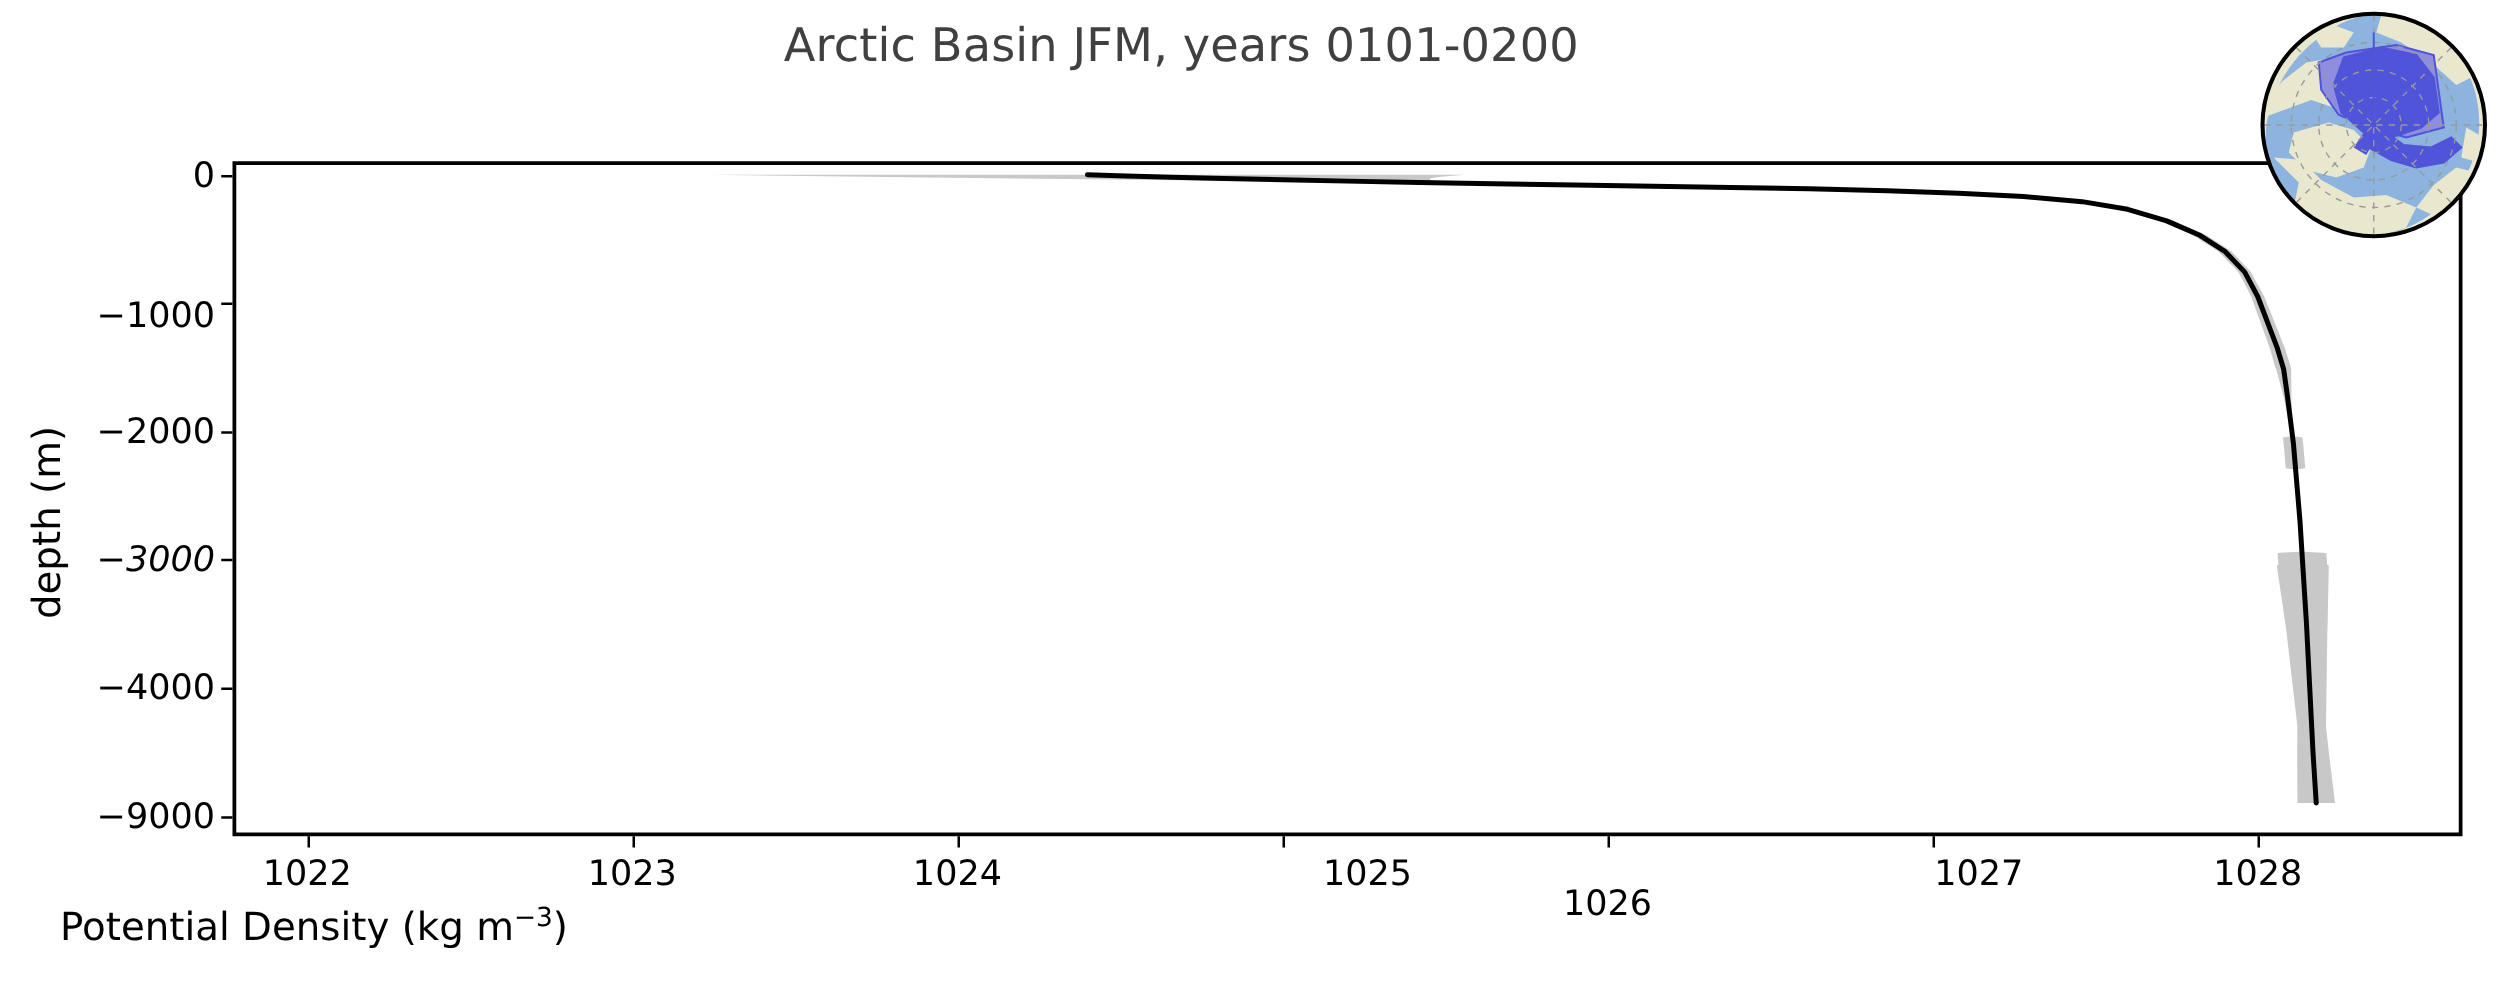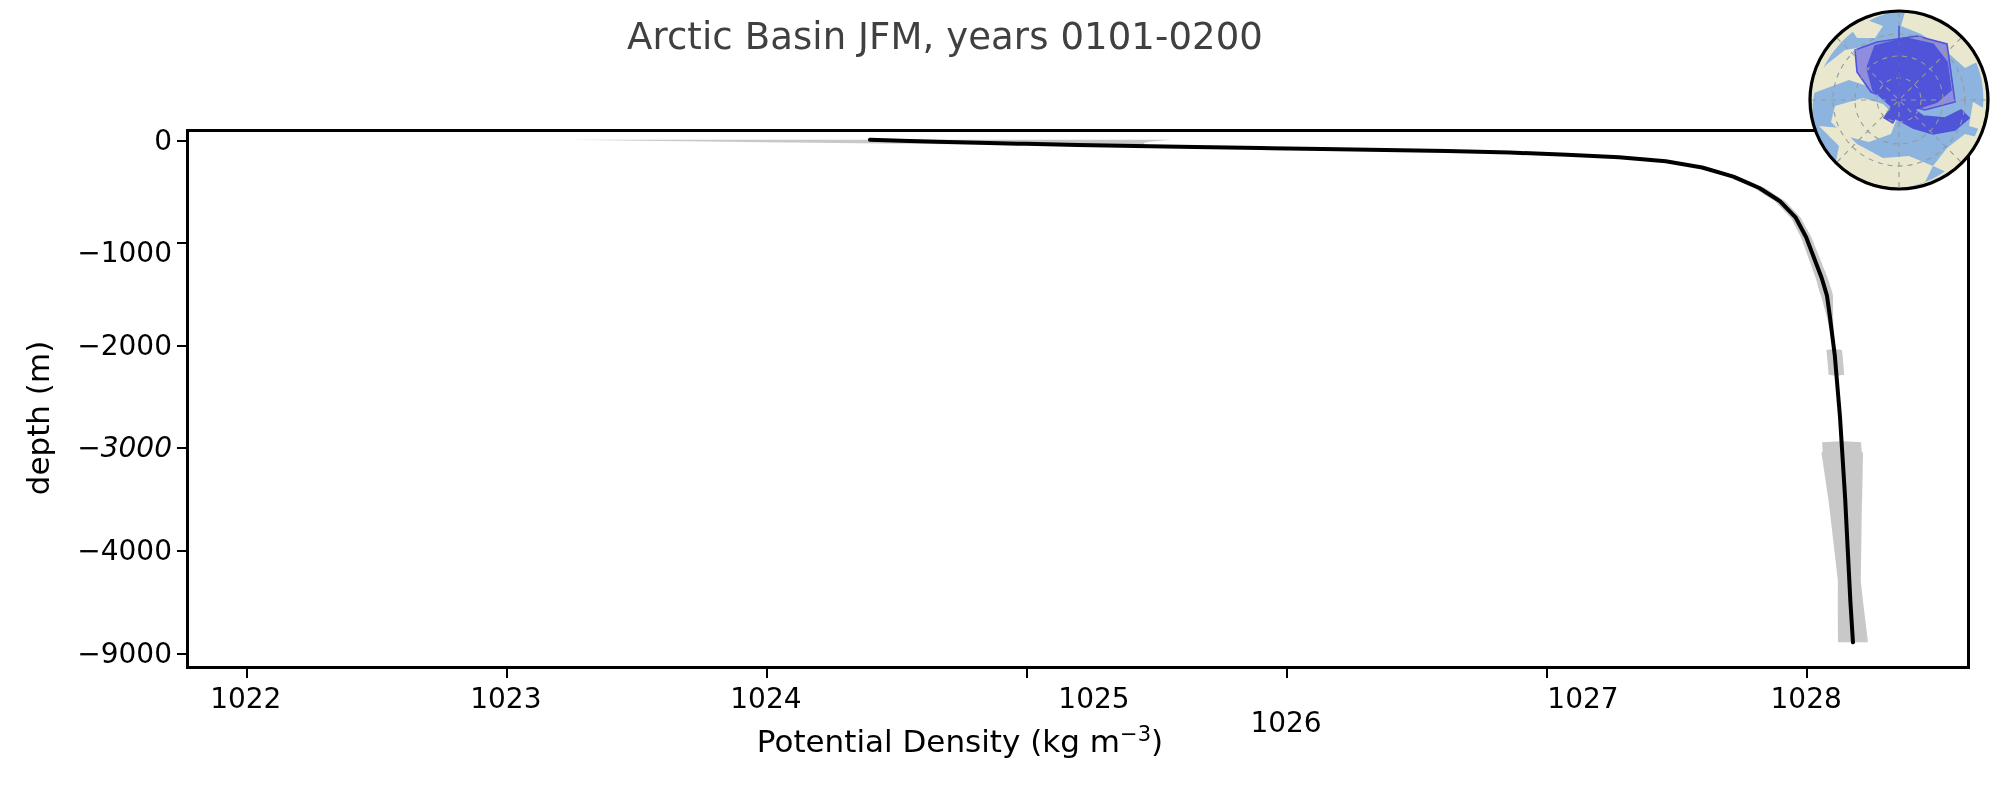--- a/index.html
+++ b/index.html
@@ -20,22 +20,22 @@
 
   
   .xtick{position:absolute;top:669px;width:0;height:9px;border-left:2.5px solid #000;}
   .xtick-lab{position:absolute;top:682px;font-size:28px;transform:translateX(-50%);
              white-space:nowrap;}
   .ytick{position:absolute;left:177px;width:9px;height:0;border-top:2.5px solid #000;}
   .ytick-lab{position:absolute;right:1828px;font-size:28px;transform:translateY(-50%);
              white-space:nowrap;text-align:right;}
 
   
-  .xlabel{position:absolute;left:0;top:721px;width:1920px;text-align:center;
-          font-size:31px;}
+  .xlabel{position:absolute;left:0;top:721px;width:1920px;text-align:left;
+          font-size:31px;padding-left:48px;}
   .xlabel sup{font-size:.68em;vertical-align:super;}
   .ylabel{position:absolute;left:-92px;top:400px;width:260px;text-align:center;
           font-size:31px;transform:rotate(-90deg);transform-origin:center center;}
 
   
   .inset{position:absolute;left:1805px;top:6px;width:188px;height:188px;}
   .inset svg{display:block;}
 </style>
 </head>
 <body>

